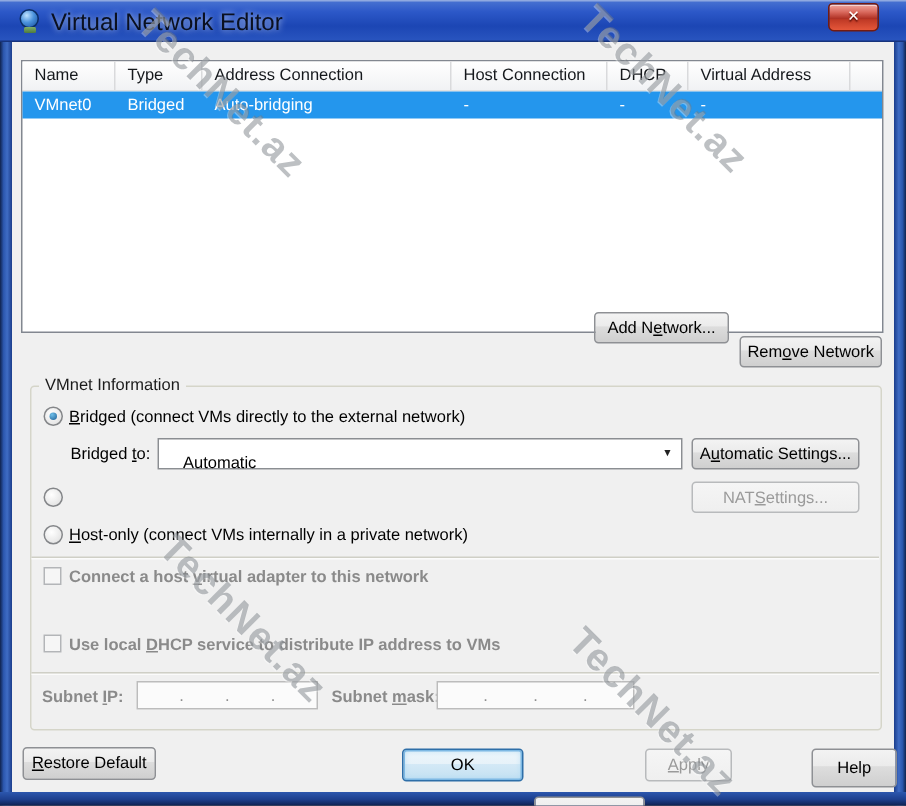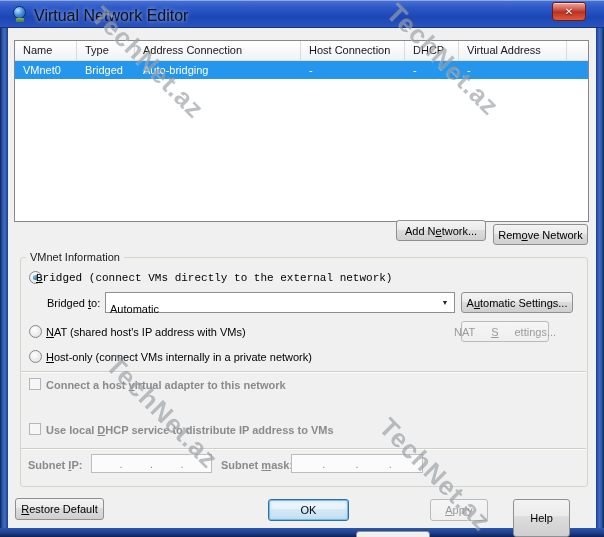--- a/index.html
+++ b/index.html
@@ -105,21 +105,21 @@
   .checkbox {
     position:absolute; width:12px; height:12px; border:1px solid #b3b5b8; background:#f6f6f6;
   }
   .lbl { position:absolute; white-space:nowrap; line-height:13px; }
   .lbl.gray { color:#8a8a8a;font-weight:bold; }
 
   .combo {
     position:absolute; left:105px; top:292px; width:350px; height:21px;
     border:1px solid #8b8e92; background:#fff; display:flex; align-items:center;
   }
-  .combo .val { padding-left:4px; flex:1;margin-top:12px; }
+  .combo .val { padding-left:16px; flex:1;margin-top:12px; }
   .combo .arrow { width:18px; text-align:center; font-size:7px; color:#222; }
 
   .ipbox {
     position:absolute; height:19px; border:1px solid #bcbcbc; background:#fbfbfb;
     display:flex; align-items:center; justify-content:space-evenly; color:#8f8f8f;
   }
 
   
   .wm {
     position:absolute; z-index:99; transform:rotate(45deg); transform-origin:center;
@@ -161,57 +161,54 @@
     <div class="trow">
       <div class="td c0">VMnet0</div>
       <div class="td c1">Bridged</div>
       <div class="td c2">Auto-bridging</div>
       <div class="td c3">-</div>
       <div class="td c4">-</div>
       <div class="td c5">-</div>
     </div>
   </div>
 
-  <div class="btn" style="left:396px; top:220px; width:90px;">
+  <div class="btn" style="left:396px; top:208px; width:90px;">
     <span>Add N</span>
       <span class="u">e</span>
       <span>twork...</span>
   </div>
   <div class="btn" style="left:493px; top:224px; width:95px;">
     <span>Rem</span>
       <span class="u">o</span>
       <span>ve Network</span>
   </div>
 
   <div class="groupbox"></div>
   <div class="group-legend">VMnet Information</div>
 
   <div class="radio checked" style="left:29px; top:271px;"></div>
-  <div class="lbl" style="left:36px; top:272px;font-family:Liberation Mono, monospace;">
+  <div class="lbl" style="left:46px; top:272px;">
     <span></span><span class="u">B</span><span>ridged (connect VMs directly to the external network)</span>
   </div>
 
   <div class="lbl" style="left:47px; top:297px;">
     <span>Bridged </span><span class="u">t</span><span>o:</span>
   </div>
   <div class="combo">
     <span class="val">Automatic</span>
     <span class="arrow">▼</span>
   </div>
   <div class="btn" style="left:461px; top:292px; width:112px;">
     <span>A</span>
       <span class="u">u</span>
       <span>tomatic Settings...</span>
   </div>
 
   <div class="radio" style="left:29px; top:325px;"></div>
-  <div class="lbl" style="left:46px; top:326px;">
-    <span></span><span class="u">N</span><span>AT (shared host's IP address with VMs)</span>
-  </div>
-  <div class="btn disabled" style="left:461px; top:321px; width:88px;gap:16px;">
+  <div class="btn disabled" style="left:461px; top:321px; width:112px;">
     <span>NAT </span>
       <span class="u">S</span>
       <span>ettings...</span>
   </div>
 
   <div class="radio" style="left:29px; top:350px;"></div>
   <div class="lbl" style="left:46px; top:351px;">
     <span></span><span class="u">H</span><span>ost-only (connect VMs internally in a private network)</span>
   </div>
 
@@ -252,20 +249,20 @@
       <span class="u">R</span>
       <span>estore Default</span>
   </div>
   <div class="btn default" style="left:268px; top:499px; width:81px; height:22px;">OK</div>
   <div class="btn" style="left:356px; top:499px; width:74px; height:22px;margin-top:32px;">Cancel</div>
   <div class="btn disabled" style="left:430px; top:499px; width:58px; height:22px;">
     <span></span>
       <span class="u">A</span>
       <span>pply</span>
   </div>
-  <div class="btn" style="left:513px; top:499px; width:57px; height:38px;">Help</div>
+  <div class="btn" style="left:541px; top:499px; width:57px; height:26px;">Help</div>
 
   <div class="wm" style="left:58px; top:47px;">TechNet.az</div>
   <div class="wm" style="left:353px; top:44px;">TechNet.az</div>
   <div class="wm" style="left:72px; top:397px;">TechNet.az</div>
   <div class="wm" style="left:345px; top:459px;">TechNet.az</div>
 
 </div>
 
 </body></html>

